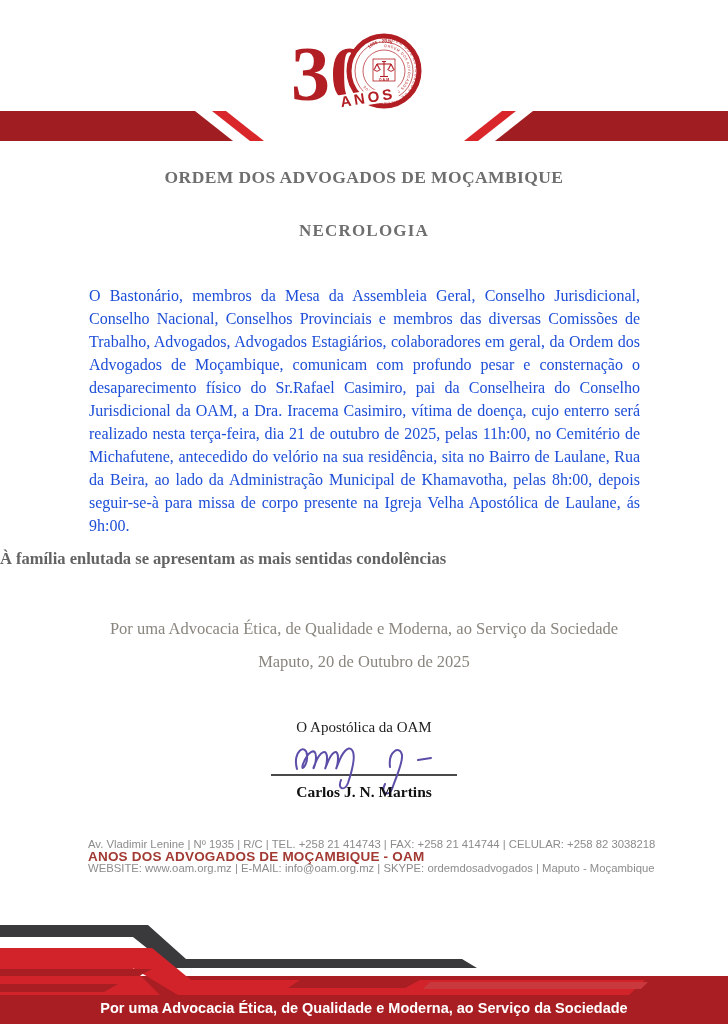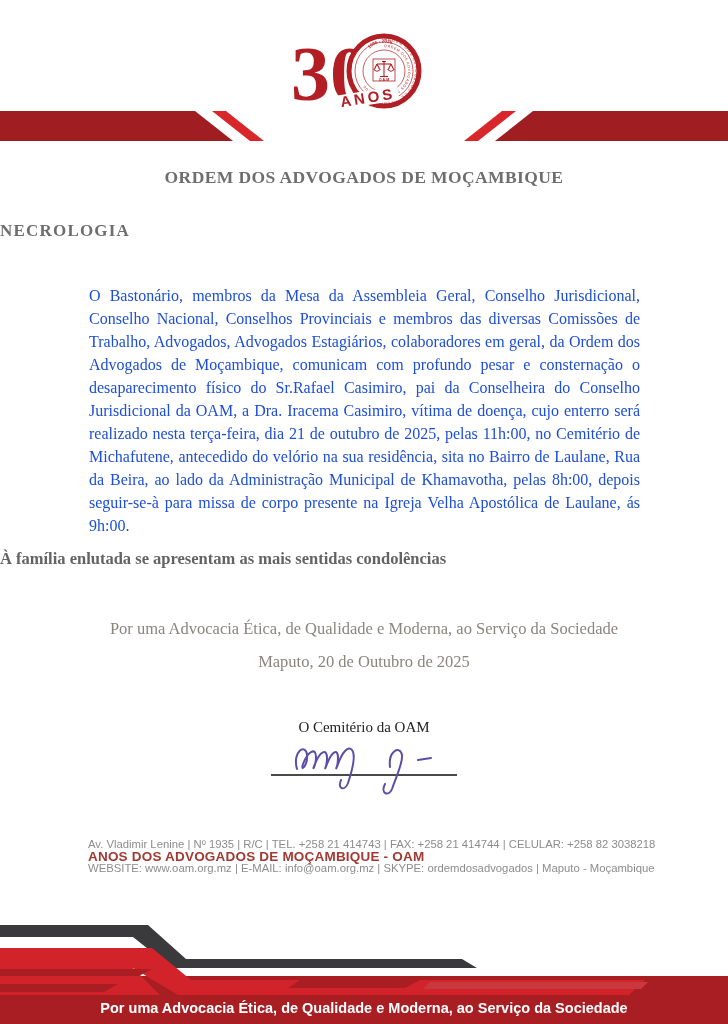--- a/index.html
+++ b/index.html
@@ -8,21 +8,21 @@
 
   
   .logo{position:absolute;left:289px;top:30px;width:150px;height:82px;}
 
   
   .top-bands{position:absolute;left:0;top:111px;width:728px;height:30px;}
 
   
   .doc-title{position:absolute;left:0;top:167px;width:100%;text-align:center;
     font-size:17.5px;font-weight:bold;color:#6e6e6e;letter-spacing:.4px;}
-  .doc-subtitle{position:absolute;left:0;top:221px;width:100%;
+  .doc-subtitle{position:absolute;left:0;top:221px;width:100%;text-align:center;
     font-size:17px;font-weight:bold;color:#6e6e6e;letter-spacing:1.2px;}
 
   
   .body-par{position:absolute;left:89px;top:284px;width:551px;
     font-size:16px;line-height:23px;color:#1d4ed8;text-align:justify;}
   .condolences{position:absolute;left:0;top:549px;width:100%;
     font-size:16.5px;font-weight:bold;color:#636363;}
   .motto{position:absolute;left:0;top:619px;width:100%;text-align:center;
     font-size:16.5px;color:#8a857e;}
   .dateline{position:absolute;left:0;top:652px;width:100%;text-align:center;
@@ -104,29 +104,30 @@
   </svg>
 
   <div class="doc-title">ORDEM DOS ADVOGADOS DE MOÇAMBIQUE</div>
   <div class="doc-subtitle">NECROLOGIA</div>
 
   <div class="body-par">O Bastonário, membros da Mesa da Assembleia Geral, Conselho Jurisdicional, Conselho Nacional, Conselhos Provinciais e membros das diversas Comissões de Trabalho, Advogados, Advogados Estagiários, colaboradores em geral, da Ordem dos Advogados de Moçambique, comunicam com profundo pesar e consternação o desaparecimento físico do Sr.Rafael Casimiro, pai da Conselheira do Conselho Jurisdicional da OAM, a Dra. Iracema Casimiro, vítima de doença, cujo enterro será realizado nesta terça-feira, dia 21 de outubro de 2025, pelas 11h:00, no Cemitério de Michafutene, antecedido do velório na sua residência, sita no Bairro de Laulane, Rua da Beira, ao lado da Administração Municipal de Khamavotha, pelas 8h:00, depois seguir-se-à para missa de corpo presente na Igreja Velha Apostólica de Laulane, ás 9h:00.</div>
   <div class="condolences">À família enlutada se apresentam as mais sentidas condolências</div>
   <div class="motto">Por uma Advocacia Ética, de Qualidade e Moderna, ao Serviço da Sociedade</div>
   <div class="dateline">Maputo, 20 de Outubro de 2025</div>
 
-  <div class="sig-title">O Cemitério da OAM</div>
+  <div class="sig-title">O Apostólica da OAM</div>
   <div class="sig-line"></div>
   <svg class="sig-svg" viewBox="0 0 190 65">
     <g stroke="#5b4ea8" stroke-width="2" fill="none" stroke-linecap="round">
       <path d="M25,36 C20,18 34,10 35,22 C36,32 28,40 31,31 C36,18 44,14 44,24 C44,33 39,40 43,31 C48,18 55,15 55,25 C55,34 51,40 55,31 C60,18 66,15 66,25 C66,34 62,40 66,31 C70,20 76,12 80,17 C84,22 80,38 76,50 C73,58 65,57 69,47"></path>
       <path d="M118,34 C116,18 128,12 130,22 C131,30 124,44 120,56 C117,64 108,61 113,51"></path>
       <path d="M146,27 L159,25"></path>
     </g>
   </svg>
+  <div class="sig-name">Carlos J. N. Martins</div>
 
   <div class="footer-org">ANOS DOS ADVOGADOS DE MOÇAMBIQUE - OAM</div>
   <div class="footer-line footer-line1">Av. Vladimir Lenine | Nº 1935 | R/C | TEL. +258 21 414743 | FAX: +258 21 414744 | CELULAR: +258 82 3038218</div>
   <div class="footer-line footer-line2">WEBSITE: www.oam.org.mz | E-MAIL: info@oam.org.mz | SKYPE: ordemdosadvogados | Maputo - Moçambique</div>
 
   <svg class="bottom-deco" viewBox="0 0 728 106" preserveAspectRatio="none">
 
     <rect x="0" y="58" width="728" height="48" fill="#a91e23"></rect>
 
     <polygon points="0,7 148,7 186,41 462,41 477,50 172,50 133,19 0,19" fill="#3a3a3c"></polygon>

